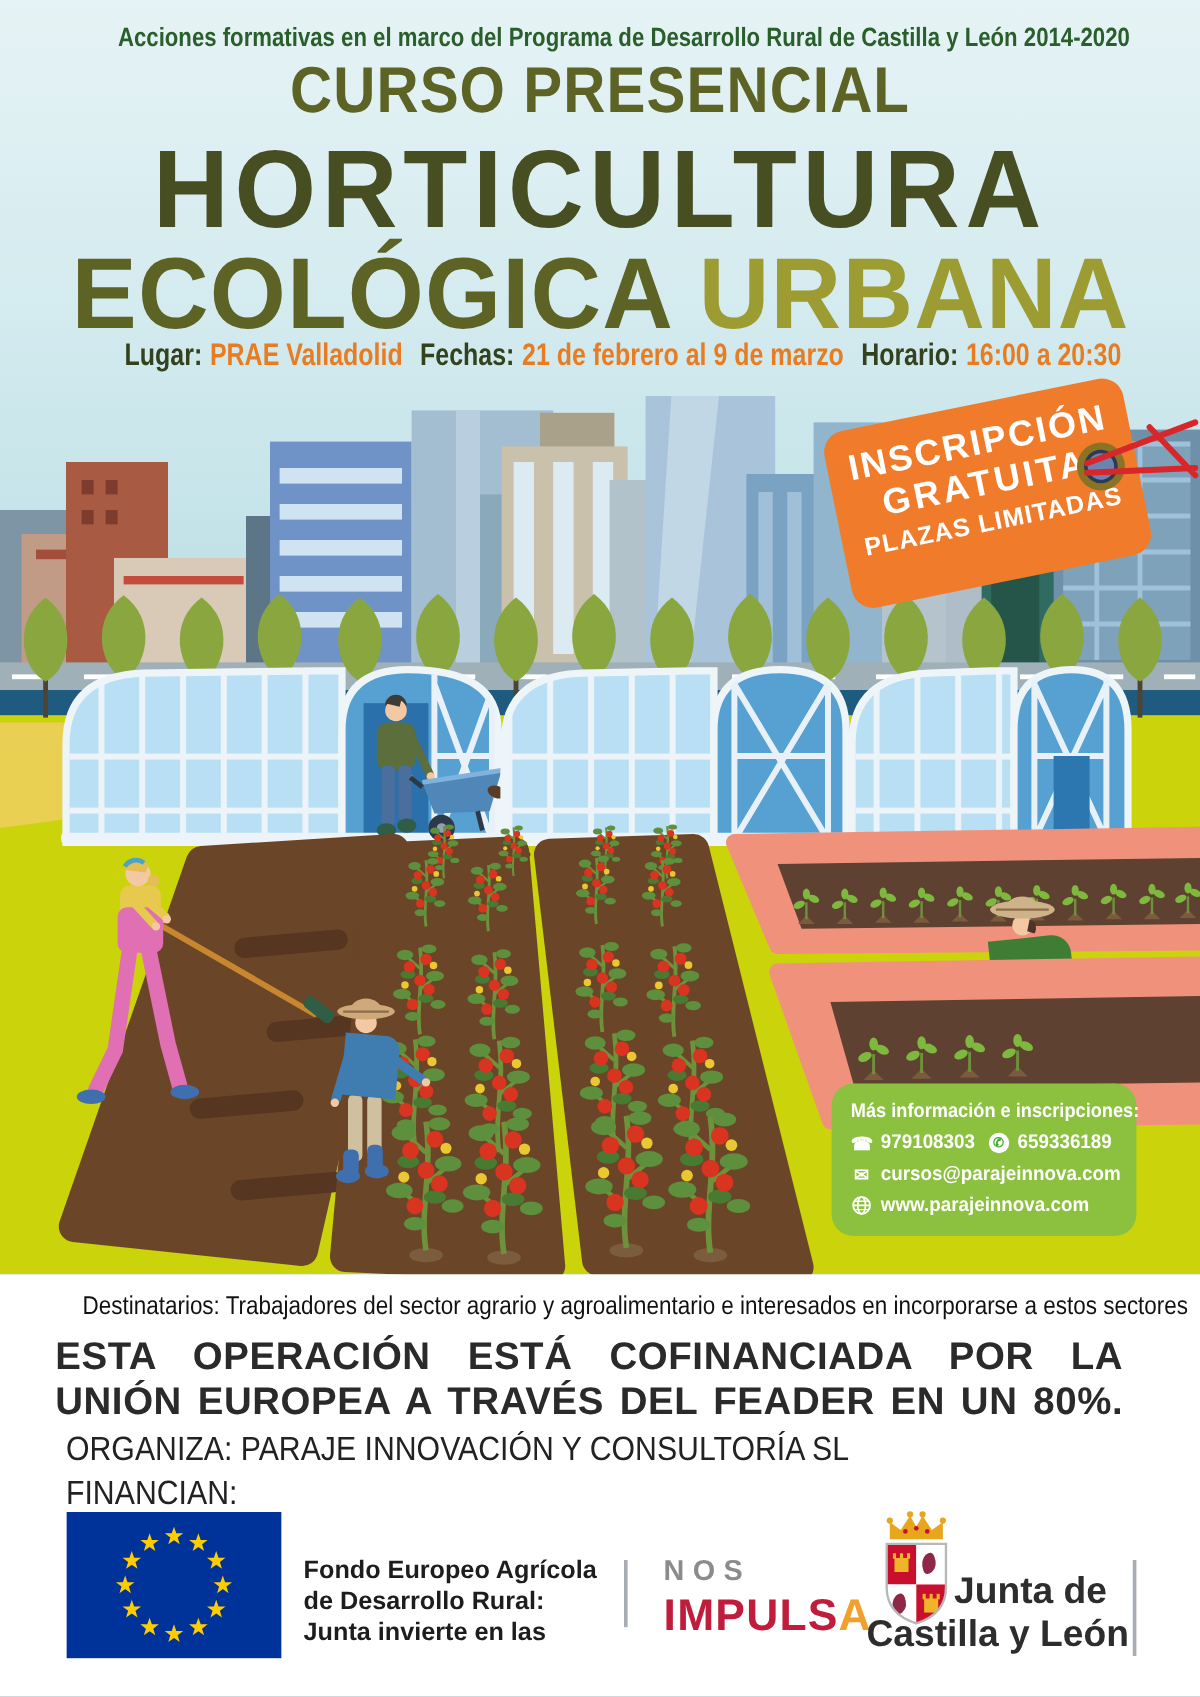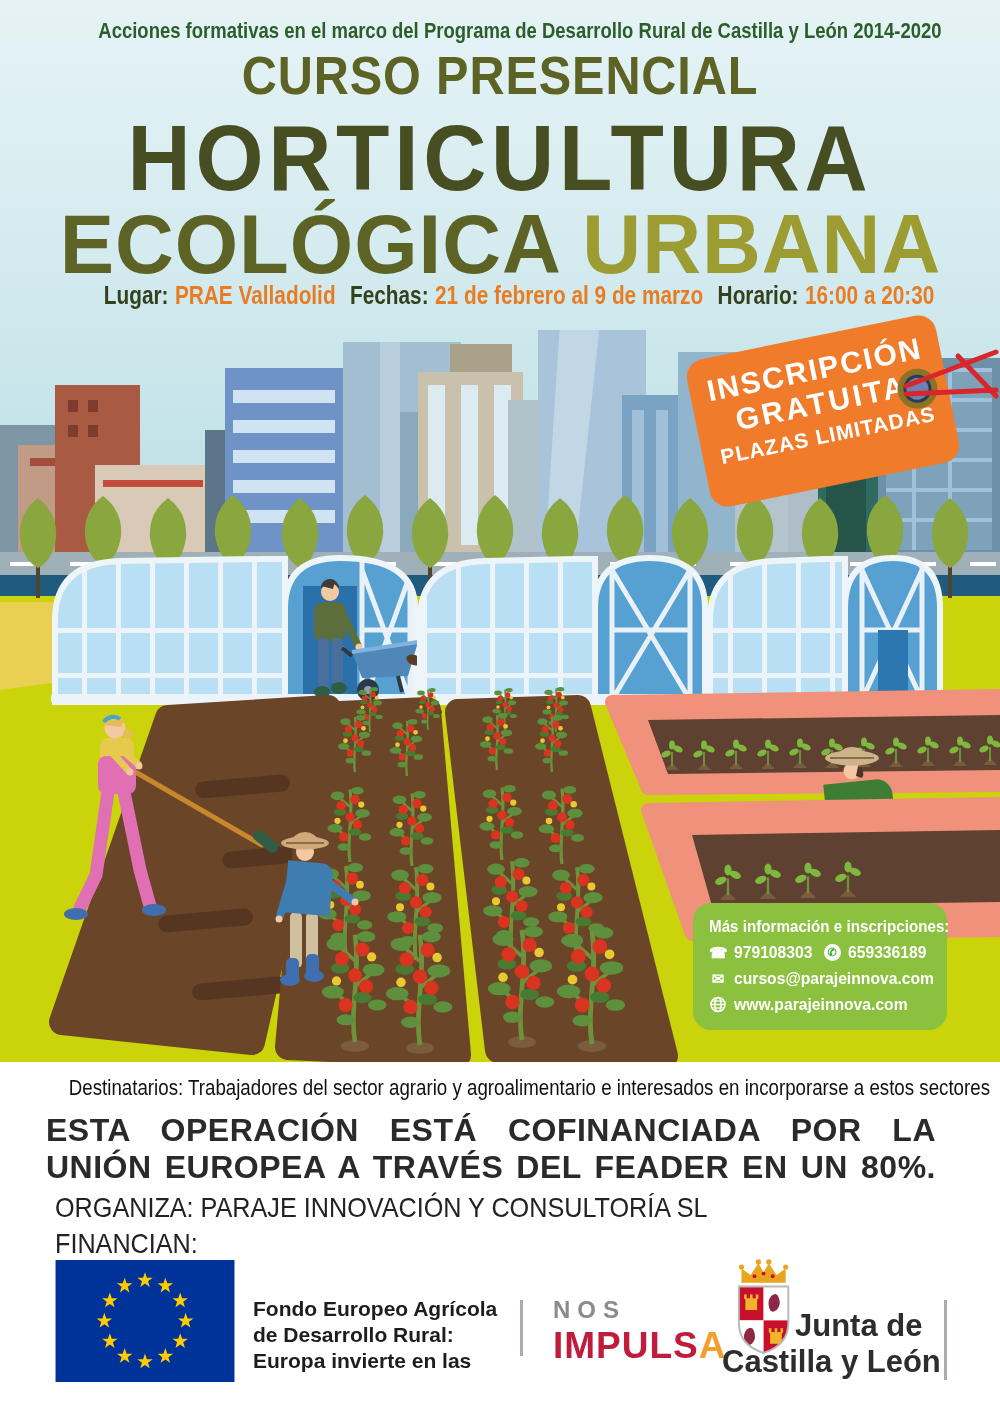--- a/index.html
+++ b/index.html
@@ -465,21 +465,21 @@
     <use href="#st" x="88" y="100"></use>
       <use href="#st" x="68" y="94.6"></use>
       <use href="#st" x="53.4" y="80"></use>
     <use href="#st" x="48" y="60"></use>
       <use href="#st" x="53.4" y="40"></use>
       <use href="#st" x="68" y="25.4"></use>
   </svg>
   <div class="abs eutext">
     <div>Fondo Europeo Agrícola</div>
     <div>de Desarrollo Rural:</div>
-    <div>Europa invierte en las</div>
+    <div>Junta invierte en las</div>
   </div>
 
   <div class="abs sep" style="left:520px;top:1300px;height:56px;"></div>
 
   <div class="abs nos">
     <div class="n1">NOS</div>
     <div class="n2"><span class="m">IMPULS</span><span class="a">A</span></div>
   </div>
 
   <svg class="abs" style="left:722px;top:1258px;" width="78" height="104" viewBox="0 0 120 160">

